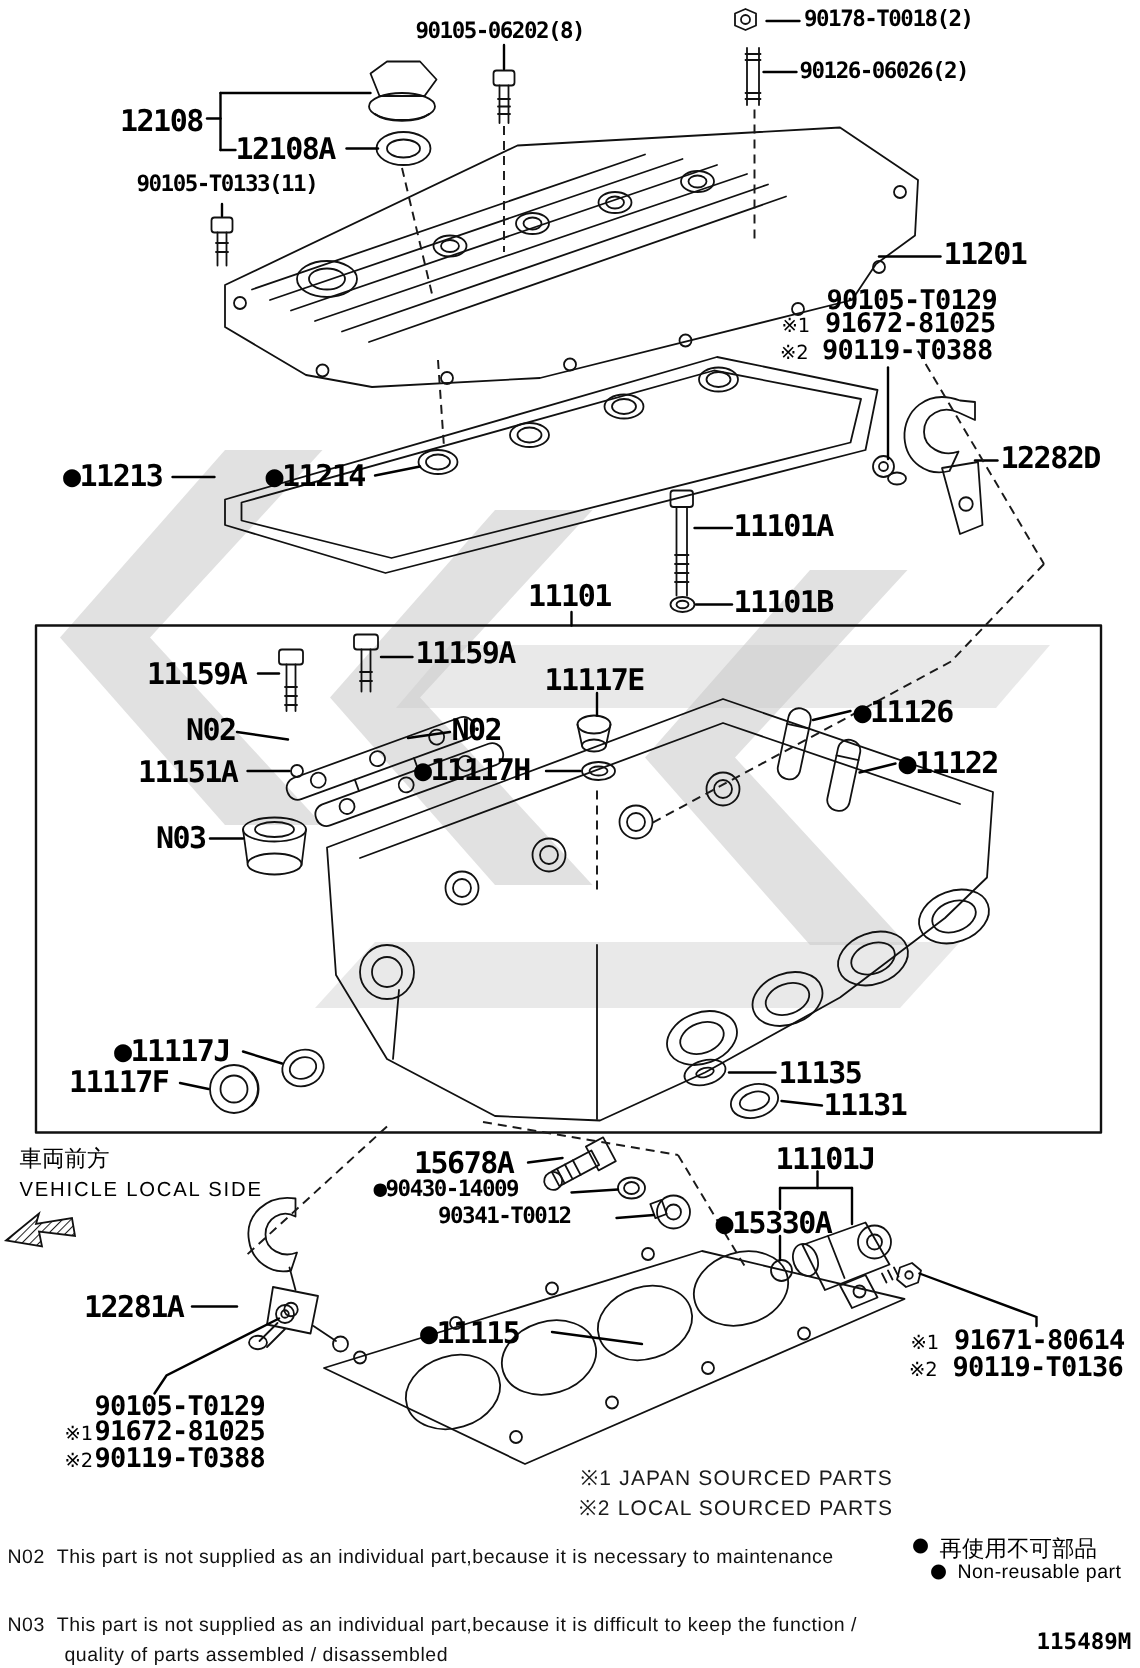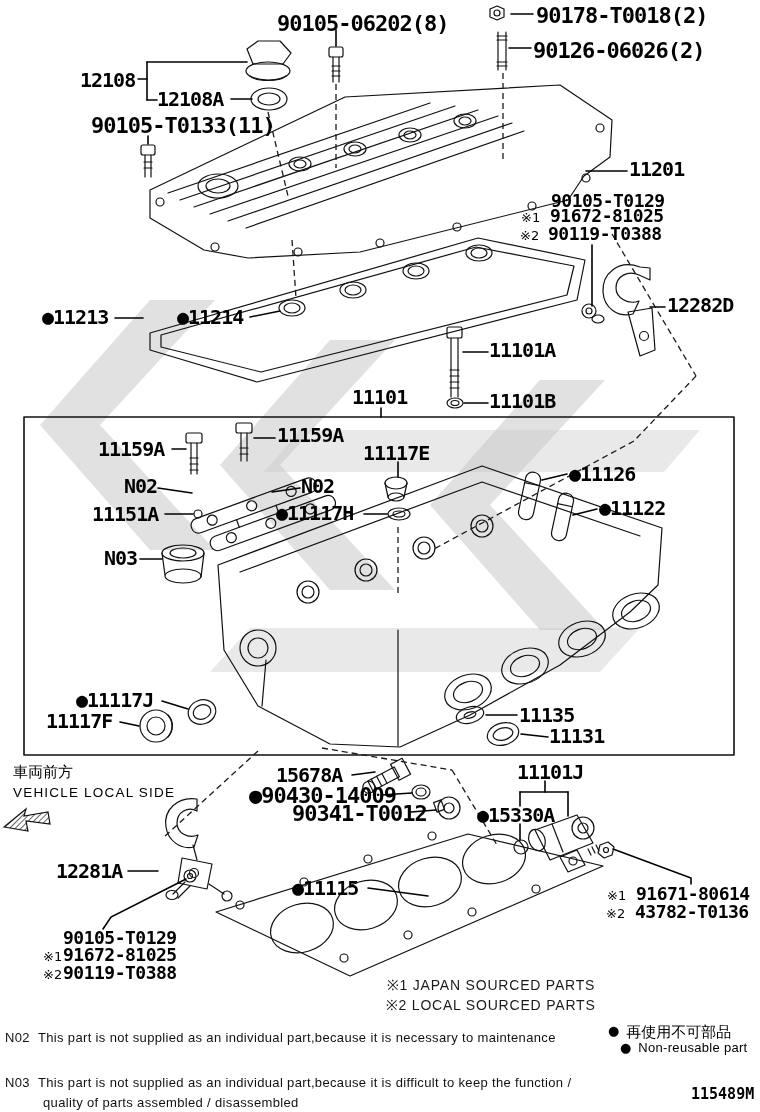--- a/index.html
+++ b/index.html
@@ -1,21 +1,21 @@
 <!DOCTYPE html>
 <html><head>
 <meta charset="utf-8">
 <style>
   html,body{margin:0;padding:0;background:#fff;}
   .page{position:relative;width:760px;height:1112px;background:#fff;overflow:hidden;
         font-family:"DejaVu Sans Mono","DejaVu Sans",monospace;color:#000;}
   svg.art{position:absolute;left:0;top:0;z-index:0;}
   .lbl{position:absolute;z-index:2;font:700 20px "DejaVu Sans Mono","DejaVu Sans",monospace;
        letter-spacing:-1px;line-height:1;white-space:nowrap;}
-  .lbl.long{font-size:22px;letter-spacing:-1px;}
+  .lbl.long{font-size:15px;letter-spacing:-1px;}
   .stk{position:absolute;z-index:2;font:700 18px "DejaVu Sans Mono","DejaVu Sans",monospace;
        letter-spacing:-0.5px;line-height:1;white-space:nowrap;}
   .pfx{position:absolute;z-index:2;font:400 13px "DejaVu Sans","Liberation Sans",sans-serif;
        line-height:1;white-space:nowrap;}
   .legend{position:absolute;z-index:2;font:400 14px "Liberation Sans",sans-serif;
        letter-spacing:0.8px;line-height:1;color:#1a1a1a;white-space:nowrap;}
   .note{position:absolute;z-index:2;font:400 13px "Liberation Sans",sans-serif;
        letter-spacing:0.35px;line-height:1;color:#111;white-space:nowrap;display:flex;gap:8px;}
   .cjk{position:absolute;z-index:2;font:400 15px "DejaVu Sans","Liberation Sans",sans-serif;
        line-height:1;white-space:nowrap;}
@@ -428,38 +428,38 @@
 <div class="lbl" style="left:76px;top:690px">●11117J</div>
 <div class="lbl" style="left:46px;top:711px">11117F</div>
 <div class="lbl" style="left:519px;top:705px">11135</div>
 <div class="lbl" style="left:549px;top:726px">11131</div>
 <div class="lbl" style="left:56px;top:861px">12281A</div>
 <div class="lbl" style="left:276px;top:765px">15678A</div>
 <div class="lbl long" style="left:249px;top:785px">●90430-14009</div>
 <div class="lbl long" style="left:292px;top:803px">90341-T0012</div>
 <div class="lbl" style="left:517px;top:762px">11101J</div>
 <div class="lbl" style="left:477px;top:805px">●15330A</div>
-<div class="lbl" style="left:292px;top:878px">●11115</div>
+<div class="lbl" style="left:280px;top:878px">●11115</div>
 
 <div class="stk" style="left:551px;top:192px">90105-T0129</div>
 <div class="pfx" style="left:521px;top:211px">※1</div>
 <div class="stk" style="left:550px;top:207px">91672-81025</div>
 <div class="pfx" style="left:520px;top:229px">※2</div>
 <div class="stk" style="left:548px;top:225px">90119-T0388</div>
 
 <div class="stk" style="left:63px;top:929px">90105-T0129</div>
 <div class="pfx" style="left:43px;top:950px">※1</div>
 <div class="stk" style="left:63px;top:946px">91672-81025</div>
 <div class="pfx" style="left:43px;top:968px">※2</div>
 <div class="stk" style="left:63px;top:964px">90119-T0388</div>
 
 <div class="pfx" style="left:607px;top:889px">※1</div>
 <div class="stk" style="left:636px;top:885px">91671-80614</div>
 <div class="pfx" style="left:606px;top:907px">※2</div>
-<div class="stk" style="left:635px;top:903px">43782-T0136</div>
+<div class="stk" style="left:635px;top:903px">90119-T0136</div>
 
 <div class="cjk" style="left:13px;top:765px">車両前方</div>
 <div class="small-en" style="left:13px;top:786px">VEHICLE LOCAL SIDE</div>
 
 <div class="legend" style="left:387px;top:978px">※1 JAPAN SOURCED PARTS</div>
 <div class="legend" style="left:386px;top:998px">※2 LOCAL SOURCED PARTS</div>
 
 <div class="bul-row" style="left:608px;top:1023px">
   <span class="bul">●</span>
   <span class="bul-jp">再使用不可部品</span>

